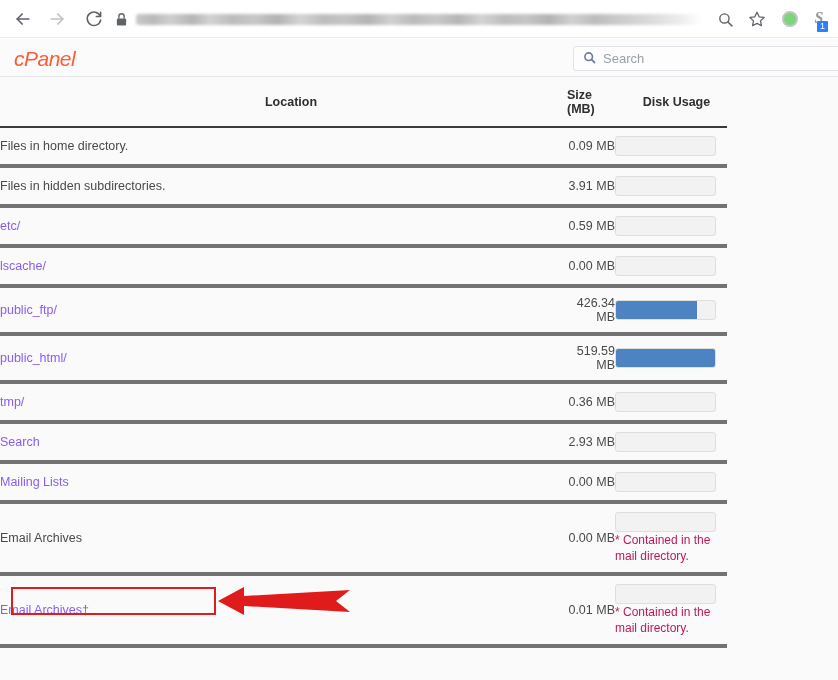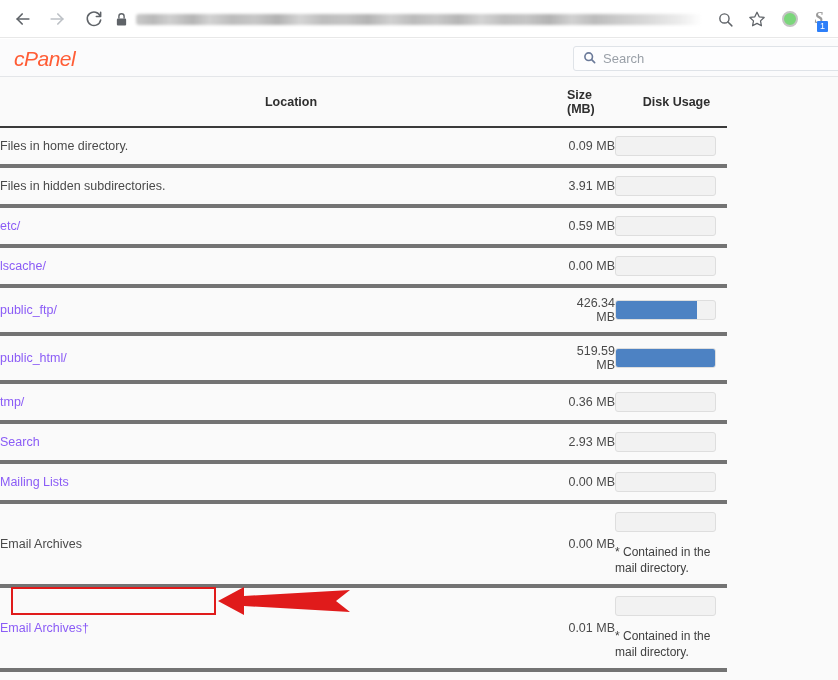--- a/index.html
+++ b/index.html
@@ -165,23 +165,23 @@
     border: 1px solid #dedede;
     border-radius: 3px;
     overflow: hidden;
   }
   .bar > i {
     display: block; height: 100%;
     background: #4d82c3;
   }
 
   .foot-note {
-    font-size: 12px; color: #404040;
+    font-size: 12px; color: #be185d;
     line-height: 16px;
-    margin-top: 12px;
+    margin-top: 0;
   }
   .tall td { padding-top: 10px; padding-bottom: 10px; }
   .tall .td-usage { padding-top: 8px; }
 
   
   .ann-box {
     position: absolute; left: 11px; top: 510px;
     width: 205px; height: 28px;
     border: 2px solid #e01b1b;
     background: transparent;

